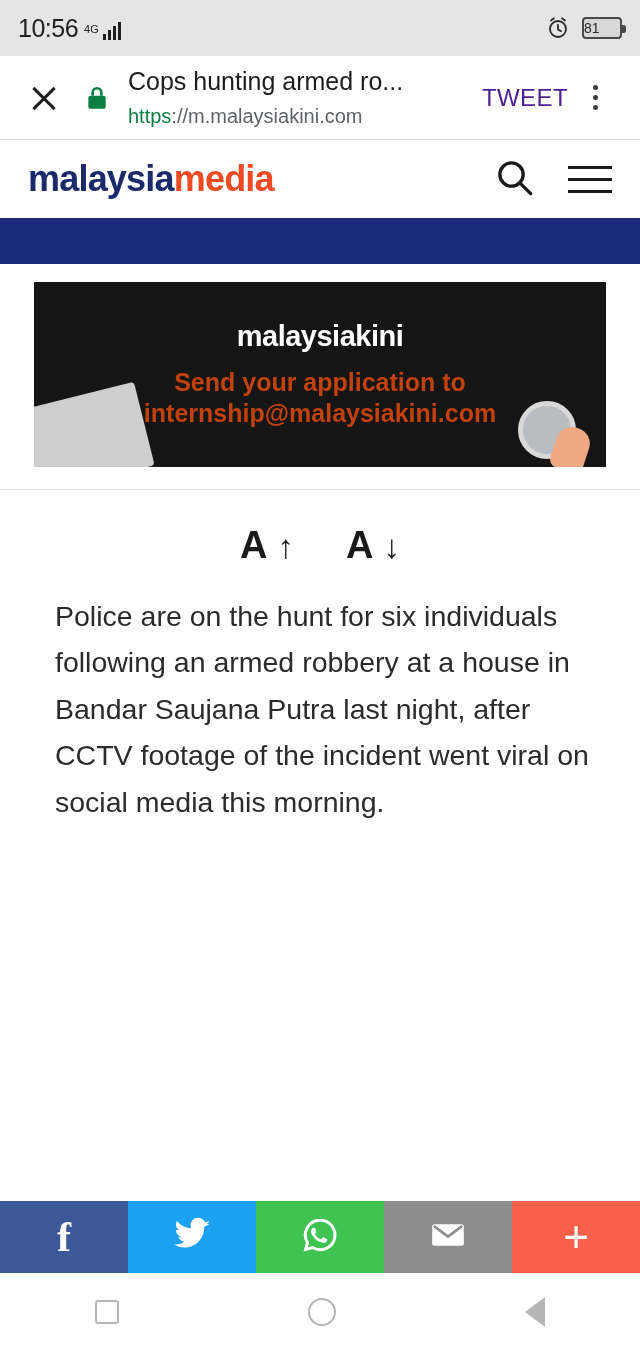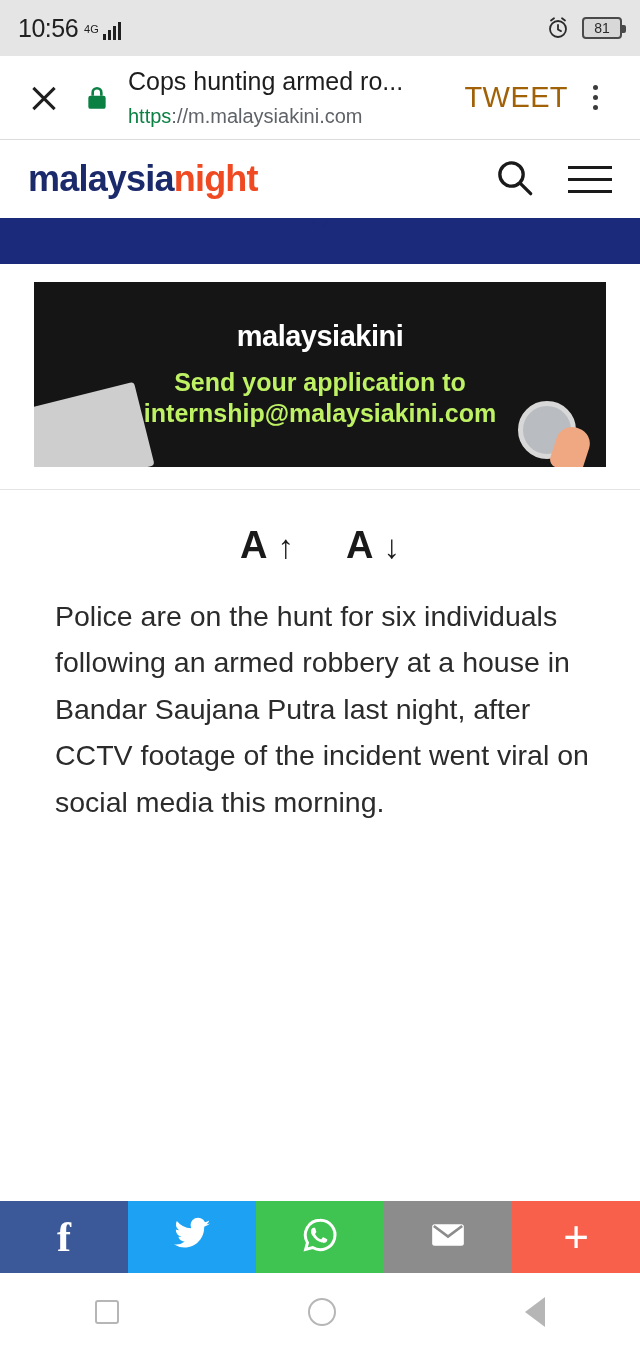--- a/index.html
+++ b/index.html
@@ -67,21 +67,20 @@
   }
   .alarm-icon { width: 24px; height: 24px; display: block; }
   .battery {
     position: relative;
     width: 40px;
     height: 22px;
     border: 2px solid #4a4a4a;
     border-radius: 4px;
     display: flex;
     align-items: center;
-    justify-content: center;
     background: #d8d8d8;
   }
   .battery::after {
     content: "";
     position: absolute;
     right: -6px;
     top: 6px;
     width: 4px;
     height: 8px;
     background: #4a4a4a;
@@ -143,22 +142,22 @@
     font-size: 20px;
     color: #5f6368;
     white-space: nowrap;
     overflow: hidden;
     text-overflow: ellipsis;
     margin-top: 9px;
   }
   .page-url .scheme { color: #0b8043; }
   .tweet-btn {
     flex: 0 0 auto;
-    font-size: 29px;
-    color: #a16207;
+    font-size: 24px;
+    color: #4c1d95;
     letter-spacing: 0.4px;
     padding: 6px 6px;
     background: none;
     border: none;
     font-family: "Liberation Sans", sans-serif;
   }
   .kebab {
     width: 42px;
     height: 44px;
     flex: 0 0 auto;
@@ -227,21 +226,21 @@
     justify-content: center;
   }
   .ad-brand {
     color: #ffffff;
     font-size: 29px;
     font-weight: bold;
     letter-spacing: -0.5px;
     margin-bottom: 14px;
   }
   .ad-line {
-    color: #bef264;
+    color: #c2410c;
     font-size: 25px;
     font-weight: bold;
     line-height: 1.24;
     text-align: right;
   }
   .ad-keyboard {
     position: absolute;
     left: -8px;
     bottom: -14px;
     width: 120px;
@@ -392,21 +391,21 @@
     <button class="tweet-btn">TWEET</button>
     <div class="kebab">
         <i></i>
         <i></i>
         <i></i>
       </div>
   </div>
 
   <div class="siteheader">
     <div class="logo">
-      <span class="a">malaysia</span><span class="b">night</span>
+      <span class="a">malaysia</span><span class="b">media</span>
     </div>
     <div class="header-actions">
       <span>
         <svg viewBox="0 0 24 24" width="40" height="40">
           <circle cx="10.5" cy="10.5" r="7" fill="none" stroke="#1a1a1a" stroke-width="2"></circle>
           <path d="M15.8 15.8L22 22" stroke="#1a1a1a" stroke-width="2" stroke-linecap="round"></path>
         </svg>
       </span>
       <span class="hamburger">
           <i></i>

